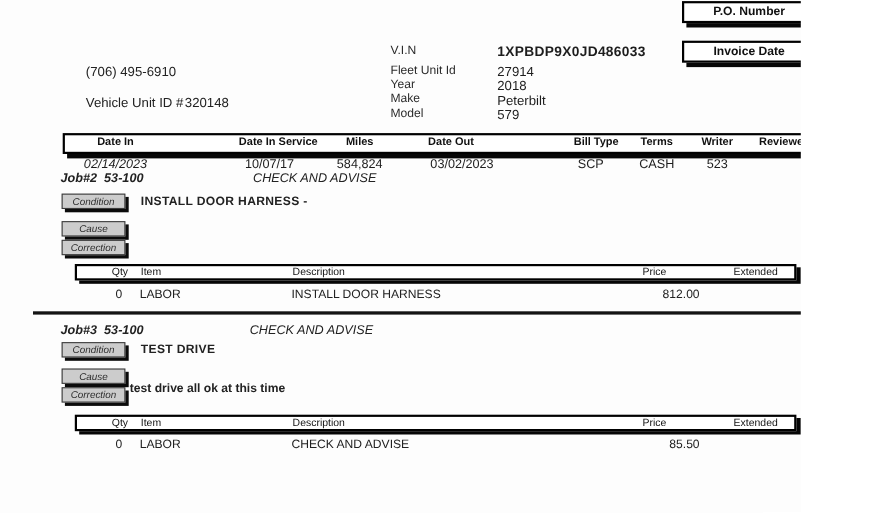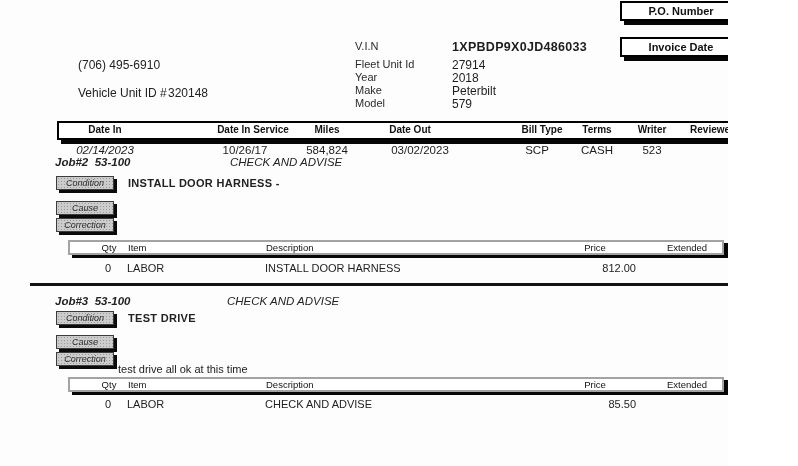--- a/index.html
+++ b/index.html
@@ -56,21 +56,21 @@
     border:1px solid #3c3c3c; box-shadow:3px 3px 0 #0b0b0b;
     display:flex; align-items:center; justify-content:center;
     font-size:9px; font-style:italic; color:#2e2e2e;
   }
   .cond-text { position:absolute; left:120px; font-size:11px; font-weight:bold; letter-spacing:.3px; white-space:pre;padding-left:8px; }
   .corr-text { position:absolute; left:118px; font-size:11px; white-space:pre; }
 
   
   .item-table {
     position:absolute; left:68px; width:652px; height:11px;
-    background:#fff; border:2px solid #a3a3a3; box-shadow:4px 3px 0 #060606;
+    background:#fff; border:2px solid #000000; box-shadow:4px 3px 0 #060606;
   }
   .ihc { position:absolute; top:0px; transform:translateX(-50%); font-size:9.5px; white-space:nowrap; color:#111; }
   .ihl { position:absolute; top:0px; font-size:9.5px; white-space:nowrap; color:#111; }
 
   .rc { position:absolute; transform:translateX(-50%); font-size:11px; white-space:nowrap; }
   .rl { position:absolute; font-size:11px; white-space:nowrap; }
   .rr { position:absolute; right:92px; font-size:11px; white-space:nowrap; text-align:right; }
 
   .divider { position:absolute; left:30px; top:283px; width:740px; height:3px; background:#141414; }
 </style>
@@ -106,21 +106,21 @@
     <span class="hcell" style="left:188px;padding-left:12px;">Date In Service</span>
     <span class="hcell" style="left:268px;">Miles</span>
     <span class="hcell" style="left:351px;">Date Out</span>
     <span class="hcell" style="left:483px;">Bill Type</span>
     <span class="hcell" style="left:538px;">Terms</span>
     <span class="hcell" style="left:593px;">Writer</span>
     <span class="hcell" style="left:653px;">Reviewer</span>
   </div>
 
   <span class="vcell" style="left:105px;font-style:italic;">02/14/2023</span>
-  <span class="vcell" style="left:245px;">10/26/17</span>
+  <span class="vcell" style="left:245px;">10/07/17</span>
   <span class="vcell" style="left:327px;">584,824</span>
   <span class="vcell" style="left:420px;">03/02/2023</span>
   <span class="vcell" style="left:537px;">SCP</span>
   <span class="vcell" style="left:597px;">CASH</span>
   <span class="vcell" style="left:652px;">523</span>
   <span class="vcell" style="left:712px;"></span>
 
   <span class="job-num" style="top:156px;">Job#2  53-100</span>
   <span class="job-title" style="top:156px;">CHECK AND ADVISE</span>
 
@@ -162,21 +162,21 @@
   </div>
   <span class="cond-text" style="top:312px;">TEST DRIVE</span>
 
   <div class="stamp" style="top:335px;">
     <span>Cause</span>
   </div>
 
   <div class="stamp" style="top:352px;">
     <span>Correction</span>
   </div>
-  <span class="corr-text" style="top:363px;">test drive all ok at this time</span>
+  <span class="corr-text" style="top:347px;font-weight:bold;">test drive all ok at this time</span>
 
   <div class="item-table" style="top:377px;">
     <span class="ihc" style="left:39px;">Qty</span>
     <span class="ihl" style="left:58px;">Item</span>
     <span class="ihl" style="left:196px;">Description</span>
     <span class="ihc" style="left:525px;">Price</span>
     <span class="ihc" style="left:617px;">Extended</span>
   </div>
 
   <div>

